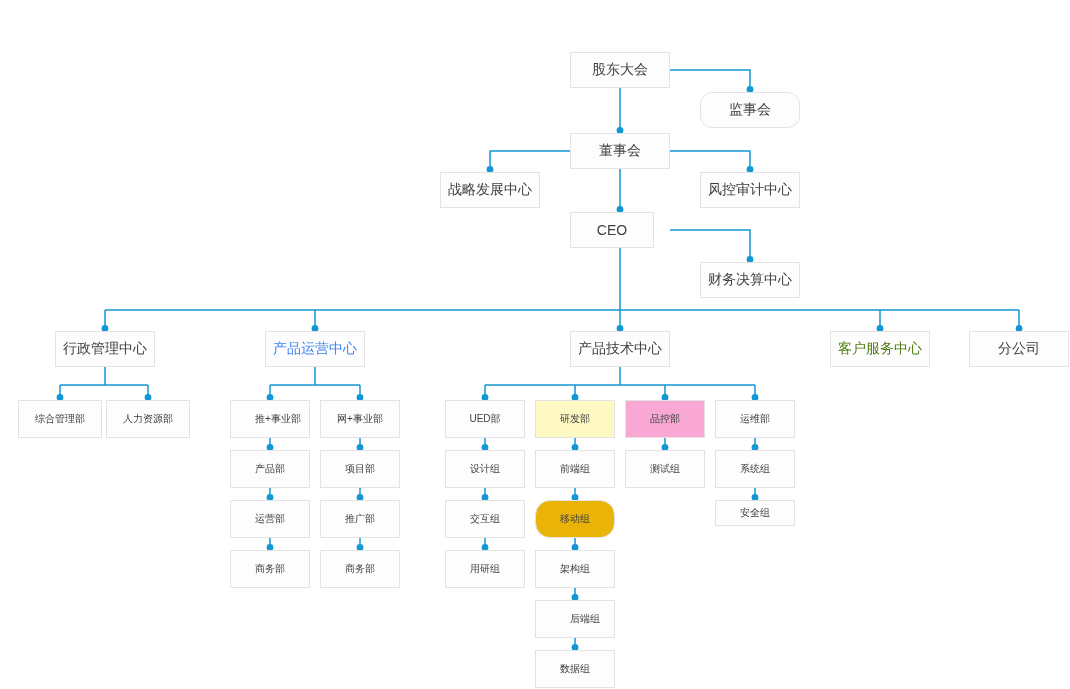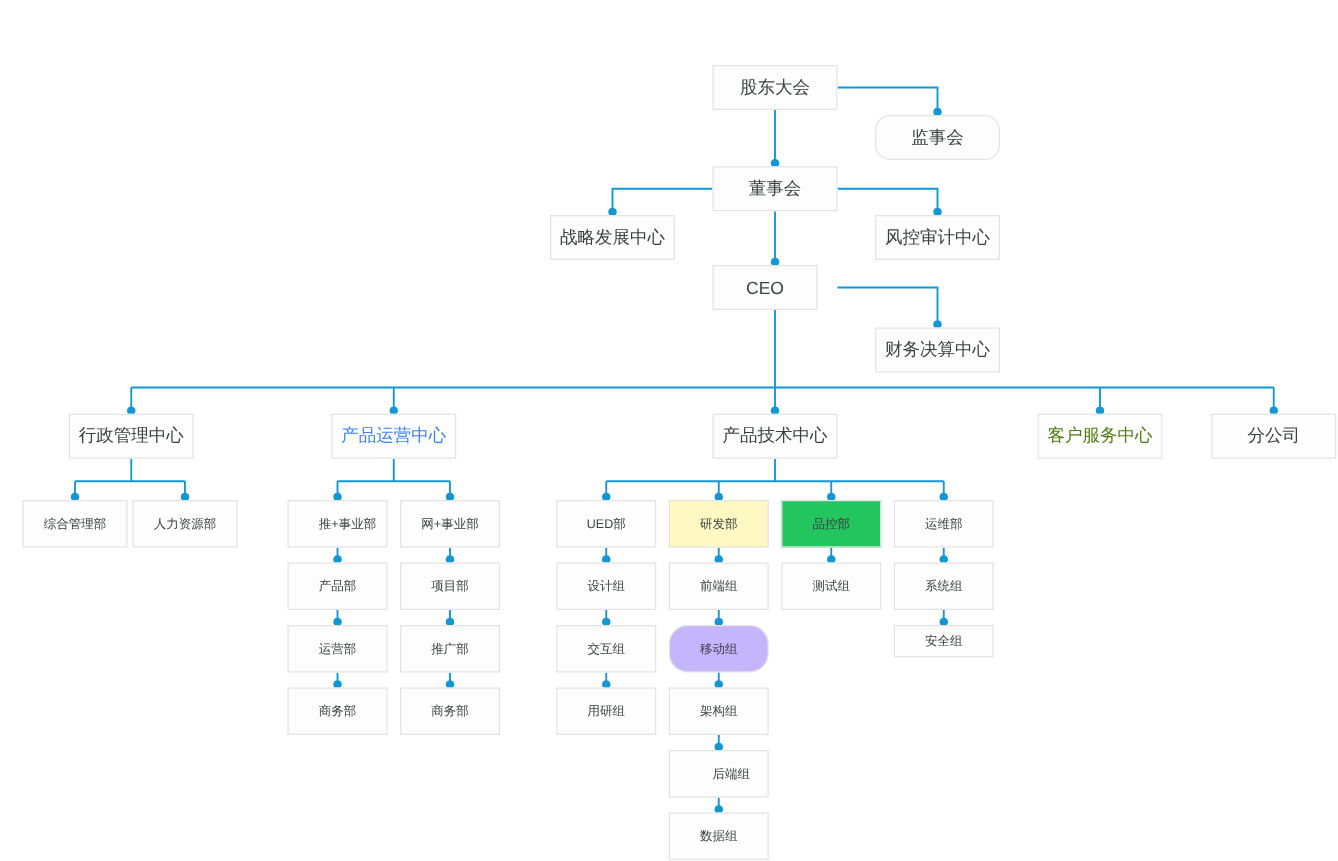--- a/index.html
+++ b/index.html
@@ -143,27 +143,27 @@
       <div class="org-node small" style="left: 230px; top: 400px; width: 80px; height: 38px; background: rgb(253, 253, 253); border-color: rgb(227, 227, 227); color: rgb(61, 64, 67); padding-left: 16px;">推+事业部</div>
       <div class="org-node small" style="left: 320px; top: 400px; width: 80px; height: 38px; background: rgb(253, 253, 253); border-color: rgb(227, 227, 227); color: rgb(61, 64, 67);">网+事业部</div>
       <div class="org-node small" style="left: 230px; top: 450px; width: 80px; height: 38px; background: rgb(253, 253, 253); border-color: rgb(227, 227, 227); color: rgb(61, 64, 67);">产品部</div>
       <div class="org-node small" style="left: 320px; top: 450px; width: 80px; height: 38px; background: rgb(253, 253, 253); border-color: rgb(227, 227, 227); color: rgb(61, 64, 67);">项目部</div>
       <div class="org-node small" style="left: 230px; top: 500px; width: 80px; height: 38px; background: rgb(253, 253, 253); border-color: rgb(227, 227, 227); color: rgb(61, 64, 67);">运营部</div>
       <div class="org-node small" style="left: 320px; top: 500px; width: 80px; height: 38px; background: rgb(253, 253, 253); border-color: rgb(227, 227, 227); color: rgb(61, 64, 67);">推广部</div>
       <div class="org-node small" style="left: 230px; top: 550px; width: 80px; height: 38px; background: rgb(253, 253, 253); border-color: rgb(227, 227, 227); color: rgb(61, 64, 67);">商务部</div>
       <div class="org-node small" style="left: 320px; top: 550px; width: 80px; height: 38px; background: rgb(253, 253, 253); border-color: rgb(227, 227, 227); color: rgb(61, 64, 67);">商务部</div>
       <div class="org-node small" style="left: 445px; top: 400px; width: 80px; height: 38px; background: rgb(253, 253, 253); border-color: rgb(227, 227, 227); color: rgb(61, 64, 67);">UED部</div>
       <div class="org-node small" style="left: 535px; top: 400px; width: 80px; height: 38px; background: #fef9c3; border-color: rgb(227, 227, 227); color: rgb(61, 64, 67);">研发部</div>
-      <div class="org-node small" style="left: 625px; top: 400px; width: 80px; height: 38px; background: #22c55e; border-color: rgb(227, 227, 227); color: rgb(61, 64, 67);">品控部</div>
+      <div class="org-node small" style="left: 625px; top: 400px; width: 80px; height: 38px; background: #f9a8d4; border-color: rgb(227, 227, 227); color: rgb(61, 64, 67);">品控部</div>
       <div class="org-node small" style="left: 715px; top: 400px; width: 80px; height: 38px; background: rgb(253, 253, 253); border-color: rgb(227, 227, 227); color: rgb(61, 64, 67);">运维部</div>
       <div class="org-node small" style="left: 445px; top: 450px; width: 80px; height: 38px; background: rgb(253, 253, 253); border-color: rgb(227, 227, 227); color: rgb(61, 64, 67); text-align: center;">设计组</div>
       <div class="org-node small" style="left: 535px; top: 450px; width: 80px; height: 38px; background: rgb(253, 253, 253); border-color: rgb(227, 227, 227); color: rgb(61, 64, 67);">前端组</div>
       <div class="org-node small" style="left: 625px; top: 450px; width: 80px; height: 38px; background: rgb(253, 253, 253); border-color: rgb(227, 227, 227); color: rgb(61, 64, 67);">测试组</div>
       <div class="org-node small" style="left: 715px; top: 450px; width: 80px; height: 38px; background: rgb(253, 253, 253); border-color: rgb(227, 227, 227); color: rgb(61, 64, 67);">系统组</div>
       <div class="org-node small" style="left: 445px; top: 500px; width: 80px; height: 38px; background: rgb(253, 253, 253); border-color: rgb(227, 227, 227); color: rgb(61, 64, 67);">交互组</div>
-      <div class="org-node small" style="left: 535px; top: 500px; width: 80px; height: 38px; background: #c4b5fd; border-color: rgb(227, 227, 227); color: rgb(61, 64, 67); border-radius: 15px;">移动组</div>
+      <div class="org-node small" style="left: 535px; top: 500px; width: 80px; height: 38px; background: #eab308; border-color: rgb(227, 227, 227); color: rgb(61, 64, 67); border-radius: 15px;">移动组</div>
       <div class="org-node small" style="left: 715px; top: 500px; width: 80px; height: 26px; background: rgb(253, 253, 253); border-color: rgb(227, 227, 227); color: rgb(61, 64, 67);">安全组</div>
       <div class="org-node small" style="left: 445px; top: 550px; width: 80px; height: 38px; background: rgb(253, 253, 253); border-color: rgb(227, 227, 227); color: rgb(61, 64, 67);">用研组</div>
       <div class="org-node small" style="left: 535px; top: 550px; width: 80px; height: 38px; background: rgb(253, 253, 253); border-color: rgb(227, 227, 227); color: rgb(61, 64, 67);">架构组</div>
       <div class="org-node small" style="left: 535px; top: 600px; width: 80px; height: 38px; background: rgb(253, 253, 253); border-color: rgb(227, 227, 227); color: rgb(61, 64, 67); padding-left: 20px;">后端组</div>
       <div class="org-node small" style="left: 535px; top: 650px; width: 80px; height: 38px; background: rgb(253, 253, 253); border-color: rgb(227, 227, 227); color: rgb(61, 64, 67);">数据组</div>
     </div>
 </div>
 
 </body></html>

